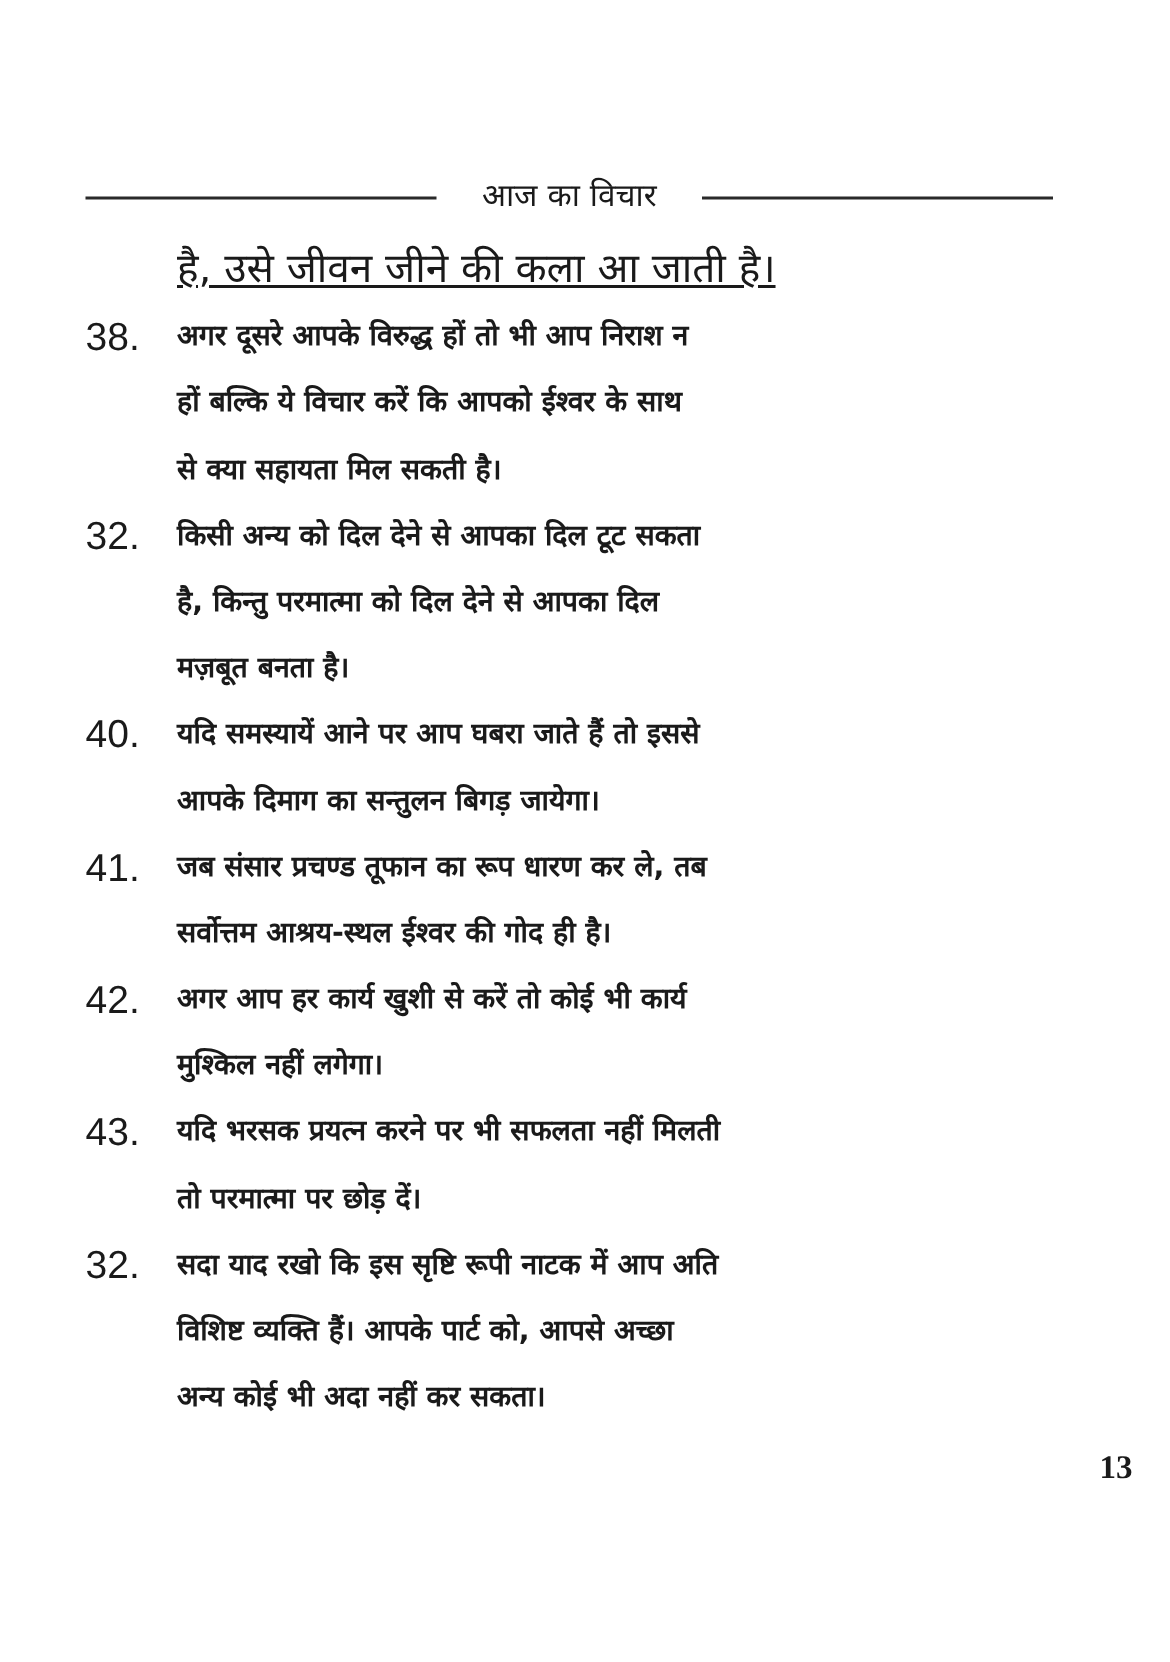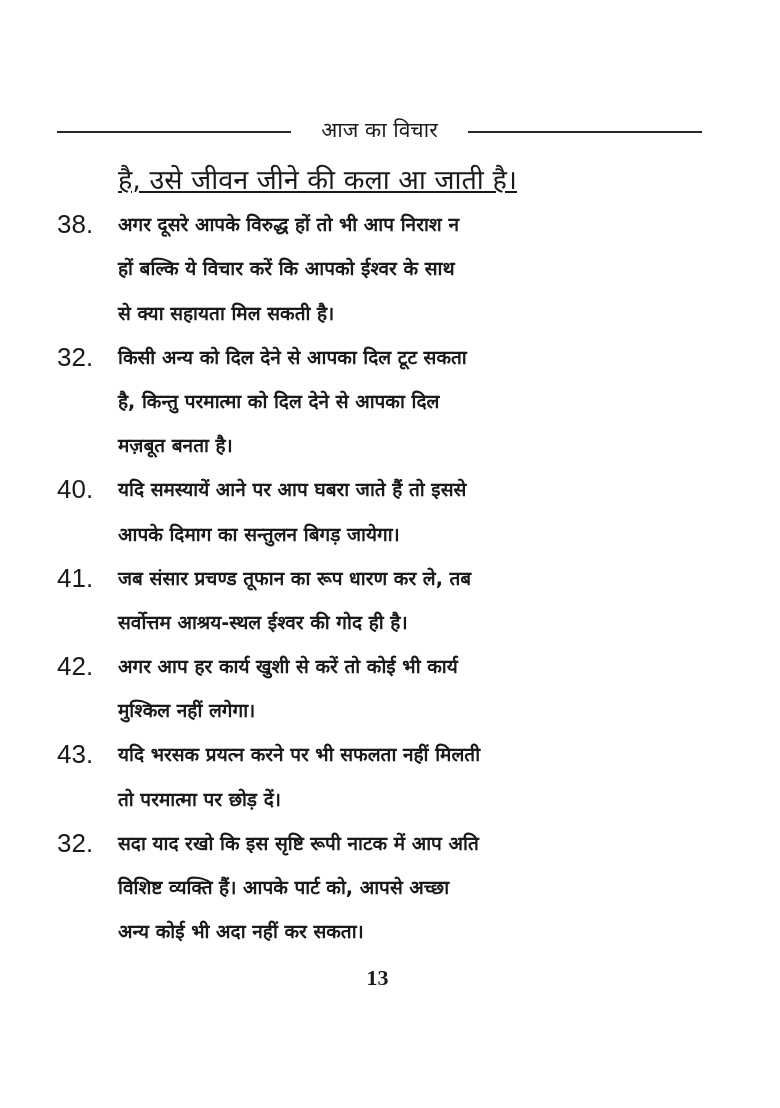--- a/index.html
+++ b/index.html
@@ -83,21 +83,21 @@
       font-weight: bold;
     }
     .item .first {
       position: relative;
     }
     .page-number {
       position: absolute;
       left: 0;
       width: 755px;
       top: 965px;
-      text-align: center;
+      text-align: right;
       font-family: "Liberation Serif", serif;
       font-weight: bold;
       font-size: 22px;
       color: #1a1a1a;
     }
   </style>
 </head>
 <body>
 
 <div class="page">

